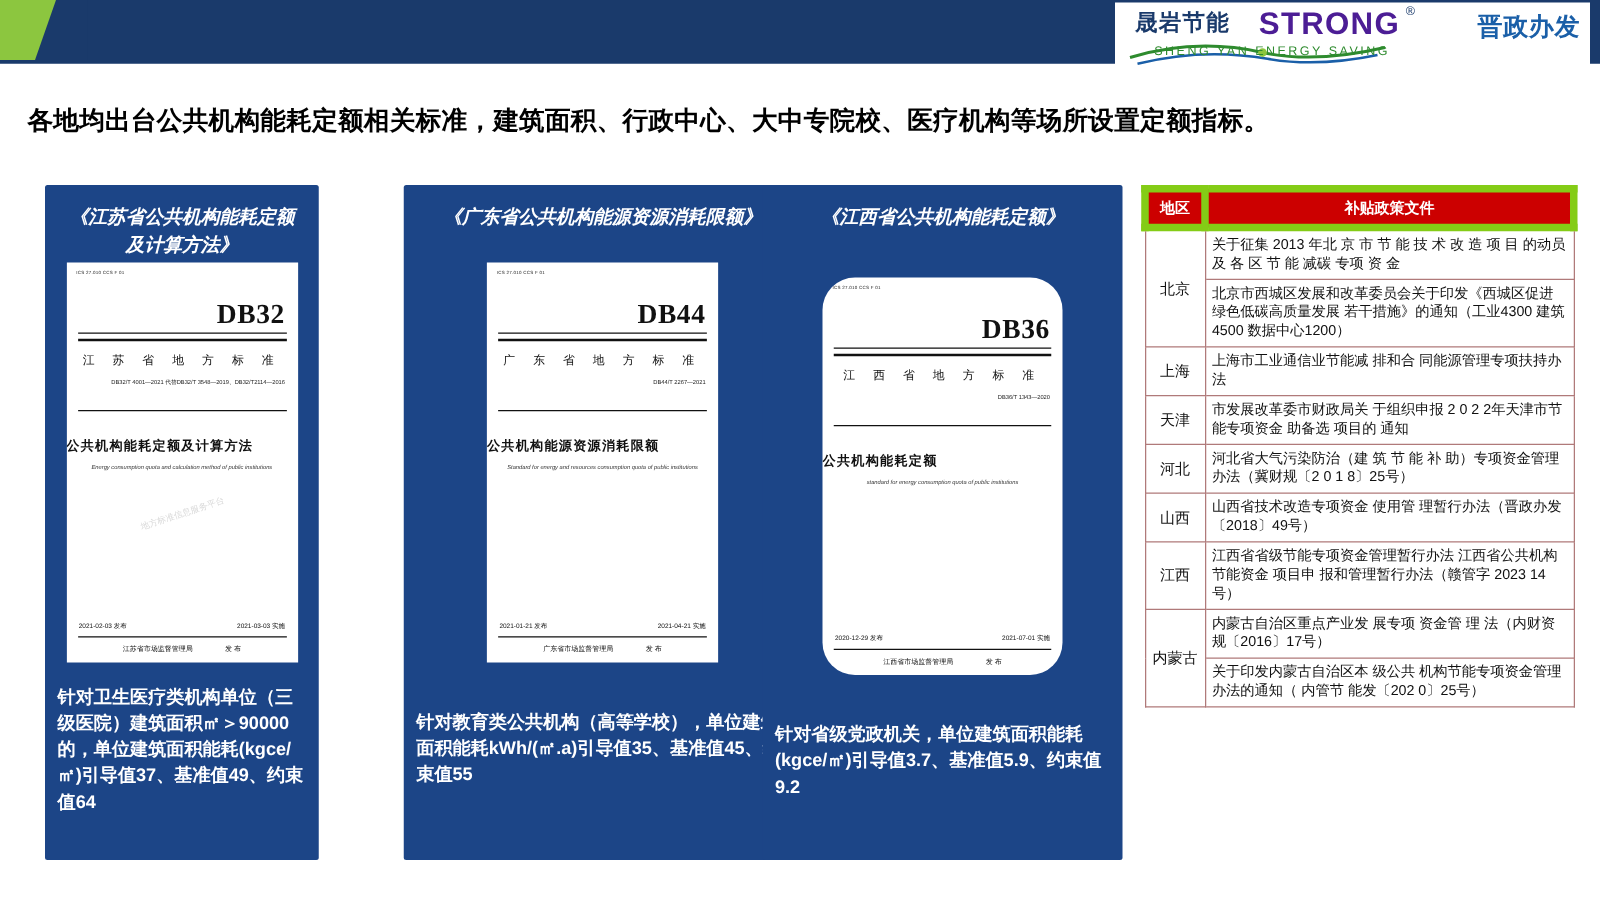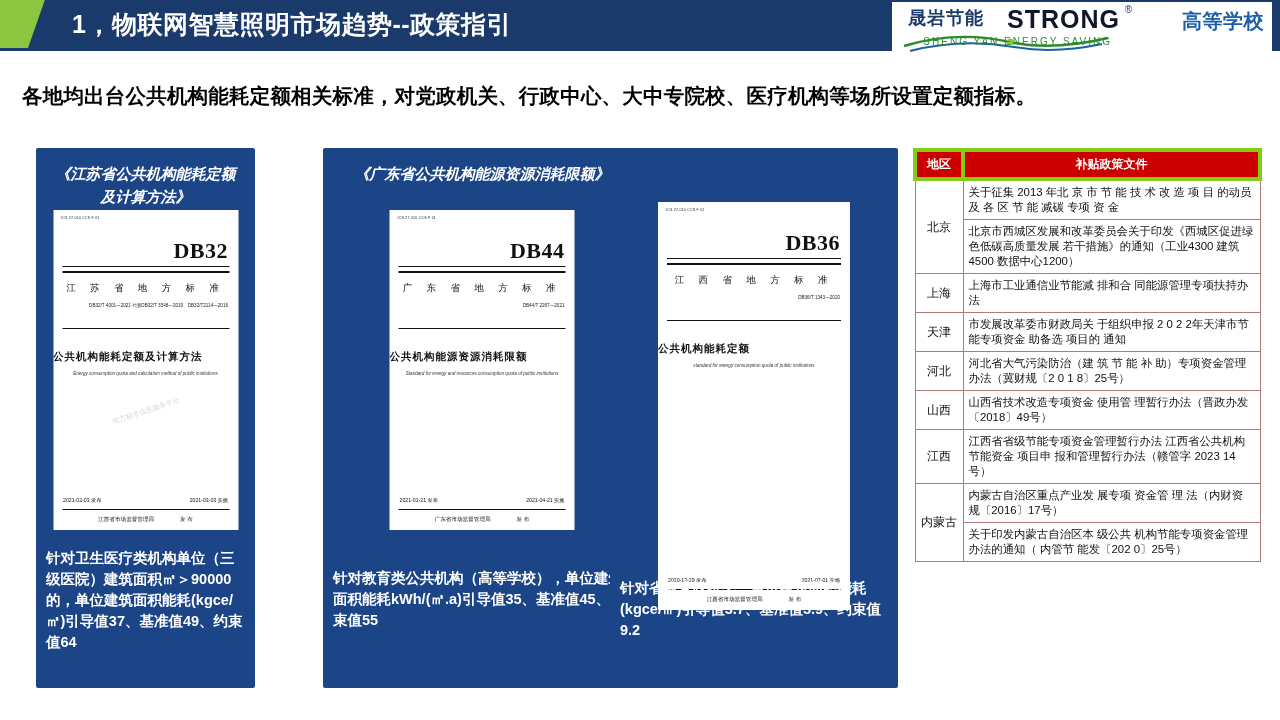--- a/index.html
+++ b/index.html
@@ -44,21 +44,21 @@
     position:absolute; right:8px; top:2px; width:380px; height:54px;
     background:#ffffff;
   }
   .logo-cn {
     position:absolute; right:288px; top:4px;
     font-size:18px; font-weight:bold; color:#1a3a6b;
     letter-spacing:1px;
   }
   .logo-strong {
     position:absolute; right:152px; top:3px;
-    font-size:25px; font-weight:bold; color:#0f172a;
+    font-size:25px; font-weight:bold; color:#4c1d95;
     letter-spacing:1px;
   }
   .logo-reg {
     position:absolute; right:140px; top:2px;
     font-size:10px; color:#1a3a6b;
   }
   .logo-tag {
     position:absolute; right:8px; top:6px;
     font-size:20px; font-weight:bold; color:#1a5fa8;
     letter-spacing:0.5px;
@@ -97,21 +97,21 @@
     font-style:italic;
   }
 
   .doc-thumb {
     position:absolute; left:50%; transform:translateX(-50%);
     background:#ffffff;
     overflow:hidden;
   }
   .c1-thumb { top:62px; width:185px; height:320px; }
   .c2-thumb { top:62px; width:185px; height:320px; }
-  .c3-thumb { top:54px; width:192px; height:408px; }
+  .c3-thumb { top:74px; width:192px; height:318px;border-radius:26px; }
 
   .dt-corner {
     position:absolute; left:8px; top:6px;
     font-size:3.6px; color:#222; line-height:5px; letter-spacing:0.2px;
   }
   .dt-code {
     position:absolute; right:10px; top:28px;
     font-size:22px; font-weight:bold; color:#111;
     letter-spacing:0.5px; font-family:"Liberation Serif", serif;
   }
@@ -169,21 +169,21 @@
   
   .tbl-wrap {
     position:absolute; left:913px; top:148px; width:349px;
   }
   table.policy {
     border-collapse:collapse; width:349px;
     font-size:11.4px; color:#111;
   }
   table.policy th {
     background:#cc0000; color:#ffffff;
-    border:4px solid #84cc16;
+    border:6px solid #84cc16;
     font-weight:bold; font-size:12px;
     padding:4px 2px;
     text-align:center;
   }
   table.policy td {
     border:1px solid #b07a7a;
     padding:4px 5px;
     vertical-align:middle;
     line-height:15px;
   }
@@ -193,38 +193,37 @@
   td.policy-text { color:#111; }
   th.col-region { width:48px; }
 </style>
 </head>
 <body>
 
 <div class="header">
   <div class="header-bg"></div>
   <div class="header-accent"></div>
   <div class="header-accent2"></div>
-  <div class="header-title">1，物联网智慧照明市场趋势--政策指引</div>
   <div class="header-underline"></div>
 
   <div class="logo-box">
     <div class="logo-cn">晟岩节能</div>
     <div class="logo-strong">STRONG</div>
     <div class="logo-reg">®</div>
-    <div class="logo-tag">高等学校</div>
+    <div class="logo-tag">晋政办发</div>
     <svg class="logo-swoosh" viewBox="0 0 210 22">
       <path d="M2 14 Q55 -2 108 10 Q150 19 206 6" stroke="#2e8b2e" stroke-width="2.4" fill="none"></path>
       <path d="M8 19 Q60 6 112 15 Q152 22 200 12" stroke="#1a5fa8" stroke-width="2" fill="none"></path>
       <circle cx="108" cy="10" r="3.5" fill="#8cc63f"></circle>
     </svg>
     <div class="logo-sub">SHENG YAN ENERGY SAVING</div>
   </div>
 </div>
 
-<div class="statement">各地均出台公共机构能耗定额相关标准，对党政机关、行政中心、大中专院校、医疗机构等场所设置定额指标。</div>
+<div class="statement">各地均出台公共机构能耗定额相关标准，建筑面积、行政中心、大中专院校、医疗机构等场所设置定额指标。</div>
 
 <div class="card card1">
   <div class="card-title">《江苏省公共机构能耗定额及计算方法》</div>
   <div class="doc-thumb c1-thumb">
     <div class="dt-corner">ICS 27.010
 CCS F 01</div>
     <div class="dt-code">DB32</div>
     <div class="dt-rule dt-rule-a"></div>
     <div class="dt-rule dt-rule-b"></div>
     <div class="dt-standard">江 苏 省 地 方 标 准</div>
@@ -268,20 +267,21 @@
     <div class="dt-rule dt-rule-d"></div>
     <div class="dt-issuer">
       <span>广东省市场监督管理局</span>
       <span>发 布</span>
     </div>
   </div>
   <div class="card-note c2-note">针对教育类公共机构（高等学校），单位建筑面积能耗kWh/(㎡.a)引导值35、基准值45、约束值55</div>
 </div>
 
 <div class="card card3">
+  <div class="card-title">《江西省公共机构能耗定额》</div>
   <div class="doc-thumb c3-thumb">
     <div class="dt-corner">ICS 27.010
 CCS F 01</div>
     <div class="dt-code">DB36</div>
     <div class="dt-rule dt-rule-a"></div>
     <div class="dt-rule dt-rule-b"></div>
     <div class="dt-standard">江 西 省 地 方 标 准</div>
     <div class="dt-num">DB36/T 1343—2020</div>
     <div class="dt-rule dt-rule-c"></div>
     <div class="dt-maintitle">公共机构能耗定额</div>

